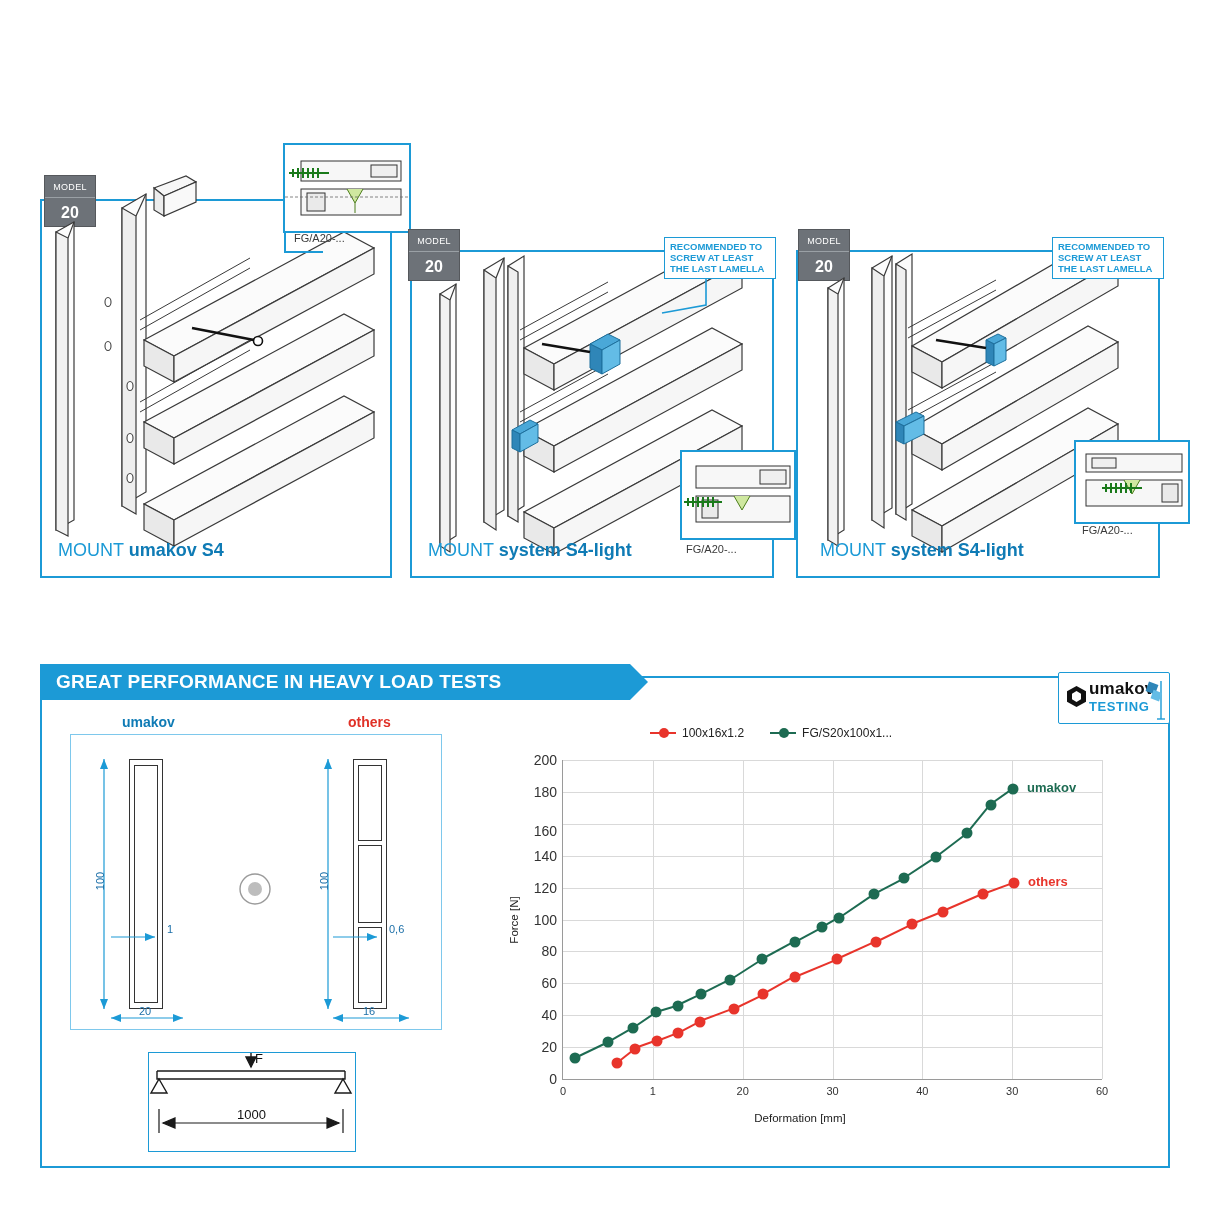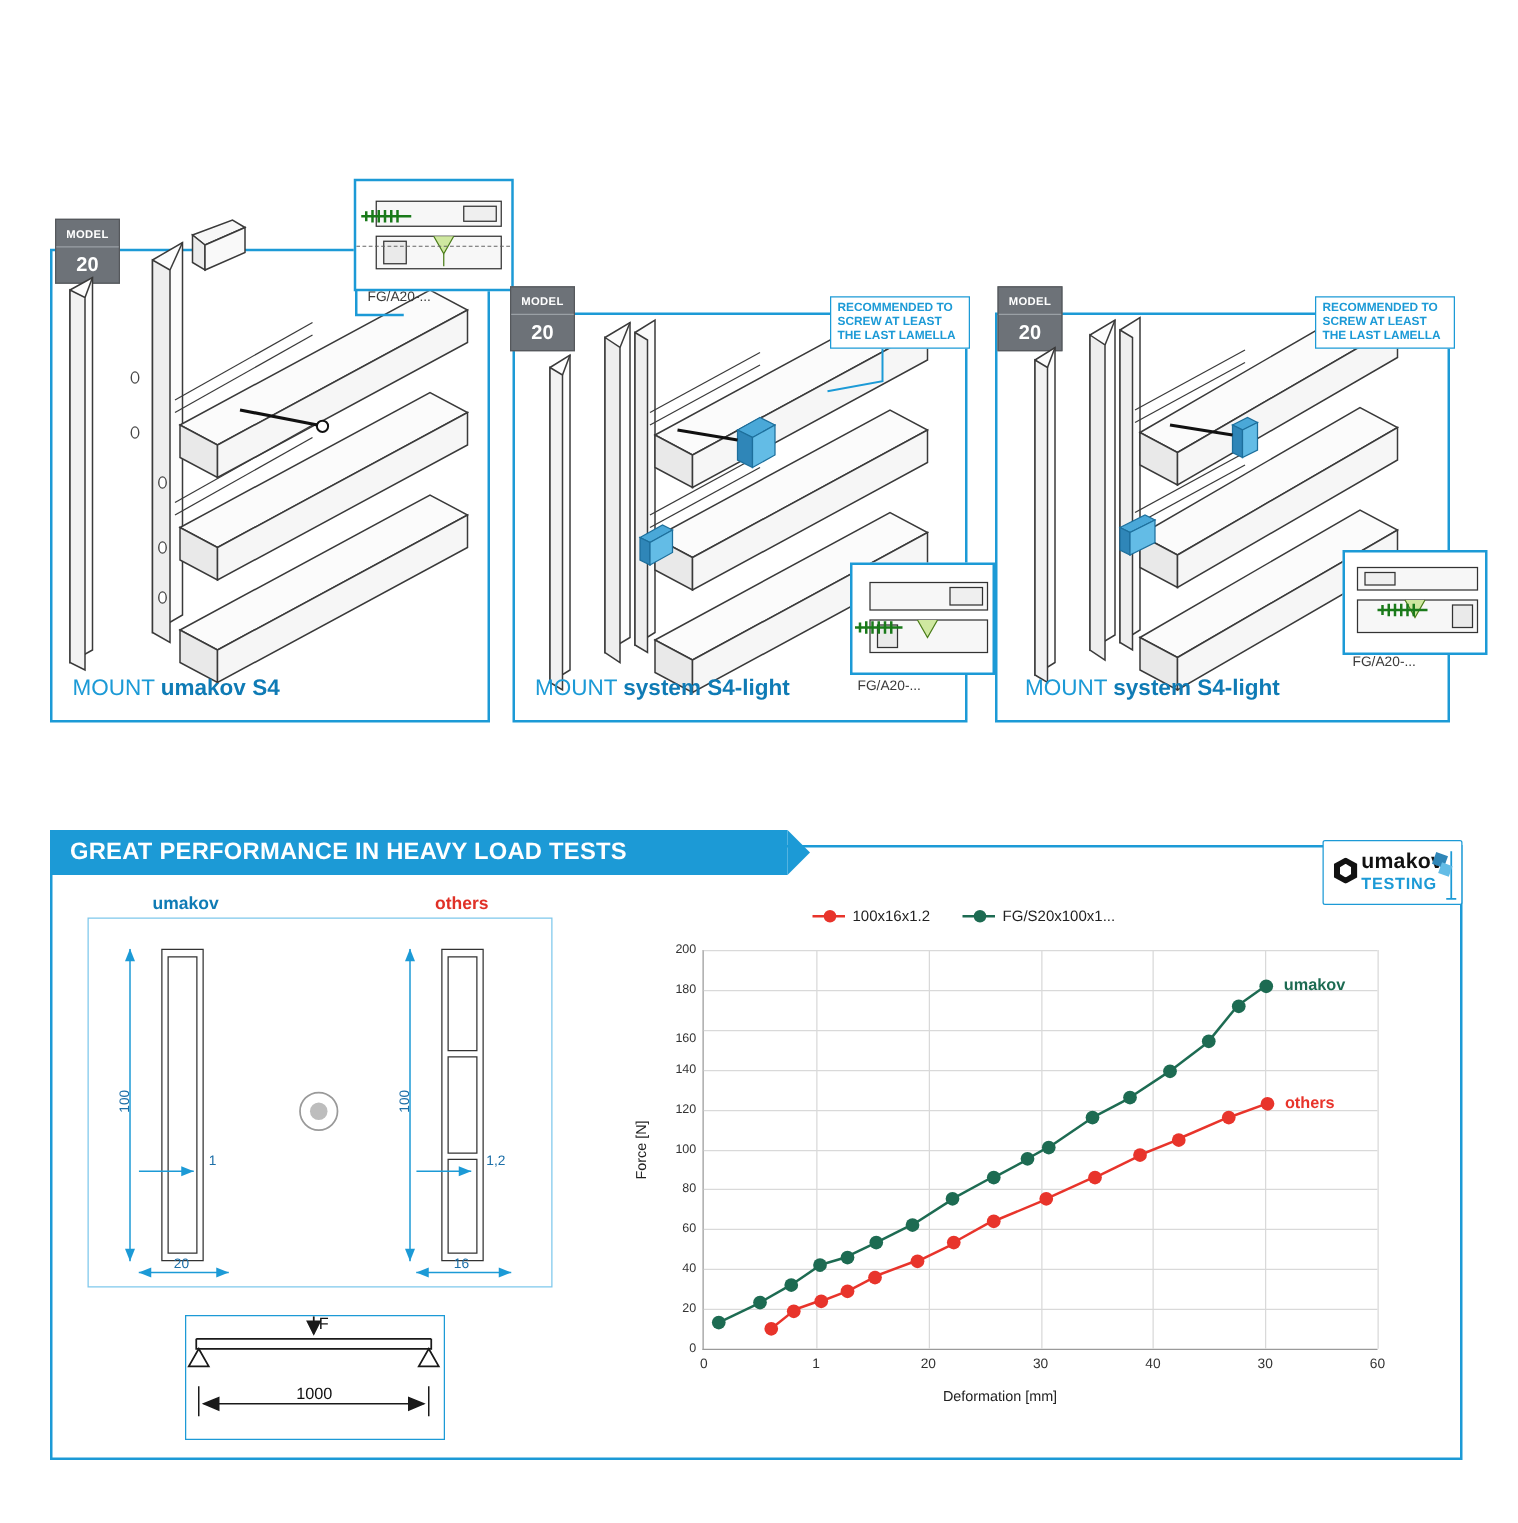--- a/index.html
+++ b/index.html
@@ -29,21 +29,21 @@
 
   .model-badge {
     position:absolute;
     width:52px; height:52px;
     background:#6d7278;
     color:#fff;
     border:1px solid #55585c;
   }
   .model-badge .m-top {
     height:22px; line-height:22px; text-align:center;
-    font-size:9px; font-weight:bold; letter-spacing:.3px;
+    font-size:9px; font-weight:normal; letter-spacing:.3px;
     border-bottom:1px solid #9aa0a5;
   }
   .model-badge .m-num {
     height:29px; line-height:29px; text-align:center;
     font-size:16px; font-weight:bold;
   }
 
   .callout {
     position:absolute;
     border:2px solid #1c9ad6;
@@ -166,21 +166,21 @@
   }
   .plot{
     position:absolute; left:62px; top:34px; width:540px; height:320px;
     border-left:1px solid #9a9a9a;
     border-bottom:1px solid #9a9a9a;
     background:#fff;
   }
   .grid-v, .grid-h { position:absolute; background:#d9d9d9; }
   .ylab{
     position:absolute; right:100%; margin-right:6px;
-    font-size:10px; color:#333; transform:translateY(-50%);
+    font-size:14px; color:#333; transform:translateY(-50%);
     white-space:nowrap;
   }
   .xlab{
     position:absolute; top:100%; margin-top:6px;
     font-size:11px; color:#333; transform:translateX(-50%);
   }
   .axis-title{
     position:absolute; font-size:11.5px; color:#222;
   }
   .axis-title.x{ left:300px; top:386px; transform:translateX(-50%); }
@@ -488,21 +488,21 @@
   <svg class="abs" style="left:40px; top:196px;" width="48" height="12">
     <path d="M0 6 L44 6" stroke="#1c9ad6" stroke-width="1.2"></path>
     <path d="M44 6 L34 2 L34 10 Z" fill="#1c9ad6"></path>
   </svg>
   <div class="dimtext" style="left:96px; top:188px;">1</div>
 
   <svg class="abs" style="left:262px; top:196px;" width="48" height="12">
     <path d="M0 6 L44 6" stroke="#1c9ad6" stroke-width="1.2"></path>
     <path d="M44 6 L34 2 L34 10 Z" fill="#1c9ad6"></path>
   </svg>
-  <div class="dimtext" style="left:318px; top:188px;">1,2</div>
+  <div class="dimtext" style="left:318px; top:188px;">0,6</div>
 
   <svg class="abs" style="left:36px; top:276px;" width="80" height="14">
     <path d="M4 7 L76 7" stroke="#1c9ad6" stroke-width="1.2"></path>
     <path d="M4 7 L14 3 L14 11 Z" fill="#1c9ad6"></path>
     <path d="M76 7 L66 3 L66 11 Z" fill="#1c9ad6"></path>
   </svg>
   <div class="dimtext" style="left:68px; top:270px;">20</div>
 
   <svg class="abs" style="left:258px; top:276px;" width="84" height="14">
     <path d="M4 7 L80 7" stroke="#1c9ad6" stroke-width="1.2"></path>

